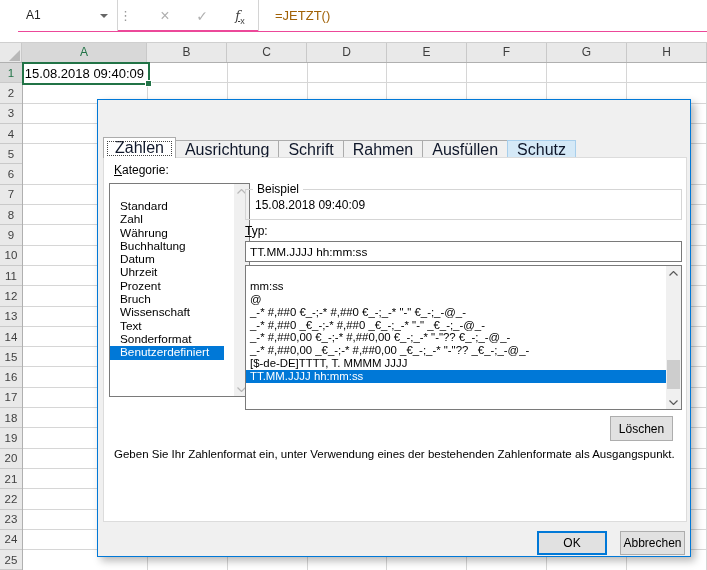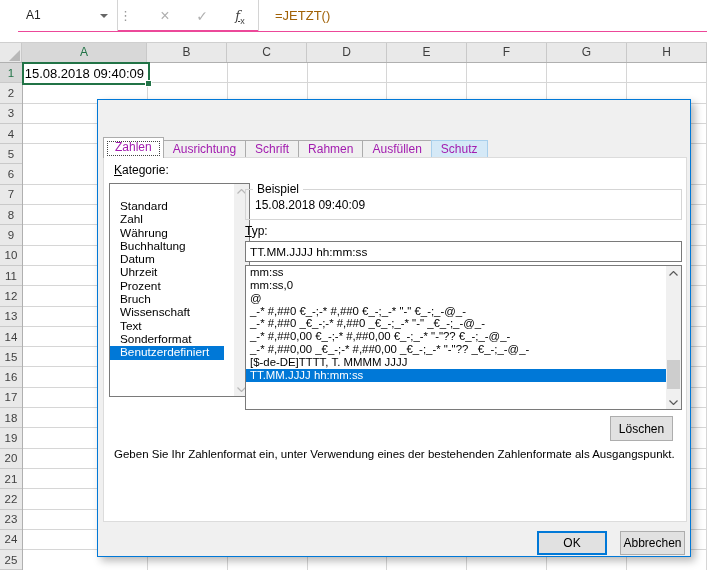--- a/index.html
+++ b/index.html
@@ -49,21 +49,21 @@
   #dialog { left:97px; top:99px; width:594px; height:458px; background:#f0f0f0;
     border:1px solid #0078d7; box-shadow:4px 4px 8px rgba(0,0,0,.28); }
   #dlg-titlebar { left:0; top:0; width:592px; height:34px; background:#fff; }
   #dlg-title { position:absolute; left:13px; top:10px; font-size:12px; color:#000; }
   .cap-btn { top:1px; width:36px; height:32px; display:flex; align-items:center; justify-content:center; font-size:14px; color:#000; }
   #dlg-help { left:517px; }
   #dlg-close { left:555px; }
 
   #tabs { left:5px; top:36px; height:22px; display:flex; align-items:flex-end; }
   .tab { height:18px; background:#f0f0f0; border:1px solid #acacac; border-bottom:none;
-    font-size:12px; color:#a21caf; padding:0 9px; line-height:17px; margin-right:-1px; position:relative; }
+    font-size:16px; color:#0f172a; padding:0 9px; line-height:17px; margin-right:-1px; position:relative; }
   .tab.active { height:21px; background:#fff; z-index:3; line-height:19px; padding:0 11px; }
   .tab.active:after { content:""; position:absolute; left:3px; right:3px; top:3px; bottom:2px; border:1px dotted #444; }
   .tab.hover { background:#d5e9f7; border-color:#a8cfec; }
 
   #page { left:5px; top:57px; width:584px; height:365px; background:#fff; border:1px solid #dcdcdc; z-index:2; }
   .lbl { font-size:12px; color:#000; }
   .accel::first-letter { text-decoration:underline; }
 
   #cat-label { left:10px; top:5px; }
   #cat-list { left:5px; top:25px; width:141px; height:214px; background:#fff; border:1px solid #7a7a7a; overflow:hidden; padding-top:16px; }
@@ -74,21 +74,21 @@
   .sb-up { top:0; } .sb-down { bottom:0; }
 
   #example-group { left:141px; top:31px; width:437px; height:31px; border:1px solid #d5d5d5; }
   #example-label { position:absolute; left:7px; top:-8px; background:#fff; padding:0 4px; font-size:12px; }
   #example-value { position:absolute; left:9px; top:8px; font-size:12px; color:#000; }
 
   #type-label { left:141px; top:66px; }
   #type-input { left:141px; top:83px; width:437px; height:21px; border:1px solid #7a7a7a; background:#fff; }
   #type-input span { position:absolute; left:4px; top:3px; font-size:11.8px; color:#000; }
 
-  #format-list { left:141px; top:107px; width:437px; height:145px; border:1px solid #7a7a7a; background:#fff; overflow:hidden; padding-top:0; }
+  #format-list { left:141px; top:107px; width:437px; height:145px; border:1px solid #7a7a7a; background:#fff; overflow:hidden; padding-top:14px; }
   .fmt-item { height:12.85px; line-height:13px; font-size:11.4px; color:#000; padding-left:4px; white-space:nowrap; width:420px; overflow:hidden; }
   .fmt-item.sel { background:#0078d7; color:#fff; }
   #fmt-sb-thumb { position:absolute; left:1px; top:94px; width:13px; height:29px; background:#cdcdcd; }
 
   .push-btn { background:#e1e1e1; border:1px solid #adadad; font-size:12px; color:#000;
     display:flex; align-items:center; justify-content:center; }
   #delete-btn { left:506px; top:258px; width:63px; height:25px; }
   #help-text { left:10px; top:290px; width:572px; font-size:11.5px; color:#000; white-space:nowrap; }
 
   #ok-btn { left:439px; top:431px; width:70px; height:24px; border:2px solid #0078d7; }
@@ -276,21 +276,20 @@
       </div>
 
       <div id="type-label" class="abs lbl accel">Typ:</div>
       <div id="type-input" class="abs">
         <span>TT.MM.JJJJ hh:mm:ss</span>
       </div>
 
       <div id="format-list" class="abs">
         <div>
             <div class="fmt-item"><span>mm:ss</span></div>
-            <div class="fmt-item"><span>mm:ss,0</span></div>
             <div class="fmt-item"><span>@</span></div>
             <div class="fmt-item"><span>_-* #,##0 €_-;-* #,##0 €_-;_-* "-" €_-;_-@_-</span></div>
             <div class="fmt-item"><span>_-* #,##0 _€_-;-* #,##0 _€_-;_-* "-" _€_-;_-@_-</span></div>
             <div class="fmt-item"><span>_-* #,##0,00 €_-;-* #,##0,00 €_-;_-* "-"?? €_-;_-@_-</span></div>
             <div class="fmt-item"><span>_-* #,##0,00 _€_-;-* #,##0,00 _€_-;_-* "-"?? _€_-;_-@_-</span></div>
             <div class="fmt-item"><span>[$-de-DE]TTTT, T. MMMM JJJJ</span></div>
             <div class="fmt-item sel"><span>TT.MM.JJJJ hh:mm:ss</span></div>
           </div>
         <div class="vsb">
           <div class="sb-arrow sb-up">

